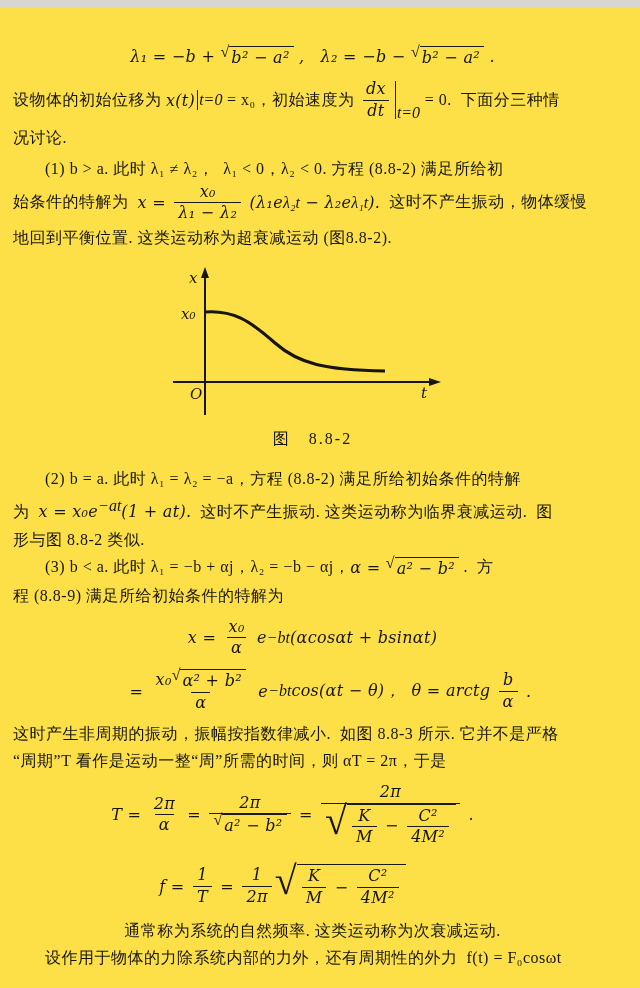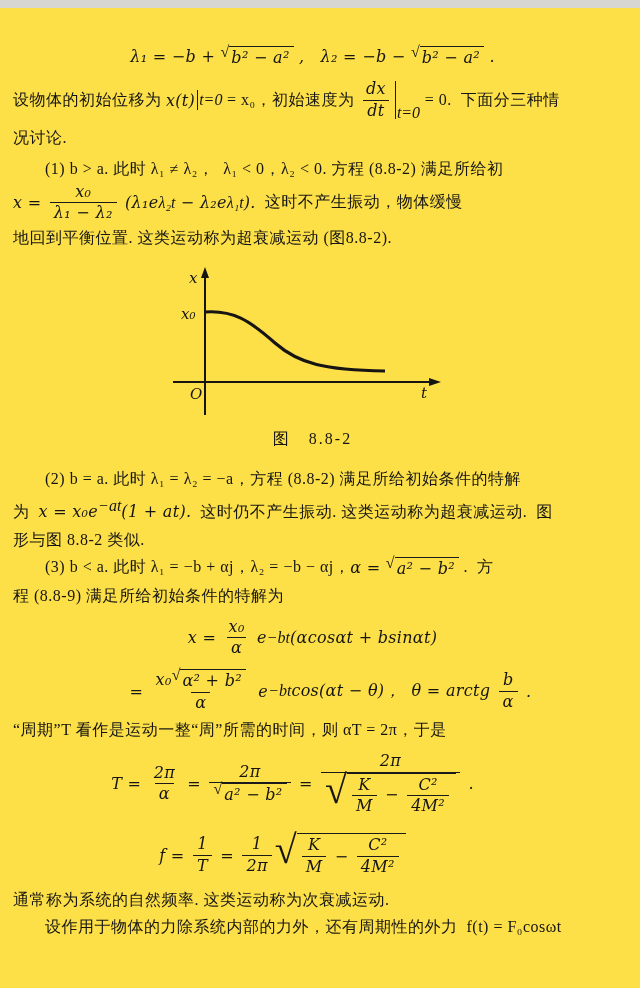--- a/index.html
+++ b/index.html
@@ -76,20 +76,21 @@
         </span>
       </span>
       <span class="vbar vbar-tall"></span>
       <sub style="align-self:flex-end;">t=0</sub>
     <span class="t"> = 0.  下面分三种情</span>
   </div>
   <div class="line t">况讨论.</div>
 
   <div class="line t indent" style="margin-top:4px;">(1) b &gt; a. 此时 λ₁ ≠ λ₂，  λ₁ &lt; 0，λ₂ &lt; 0. 方程 (8.8-2) 满足所给初</div>
   <div class="tall">
+    <span class="t">始条件的特解为  </span>
       <span class="m">x = </span>
     <span class="frac">
         <span class="num">
           <span class="m">x₀</span>
         </span>
         <span class="den">
           <span class="m">λ₁ − λ₂</span>
         </span>
       </span>
     <span class="m"> (λ₁e</span>
@@ -114,21 +115,21 @@
 
       <text x="56" y="18" class="svgtext">x</text>
       <text x="48" y="54" class="svgtext">x₀</text>
       <text x="57" y="134" class="svgtext">O</text>
       <text x="288" y="133" class="svgtext">t</text>
     </svg>
     <div class="fig-caption t">图　8.8-2</div>
   </div>
 
   <div class="line t indent" style="margin-top:14px;">(2) b = a. 此时 λ₁ = λ₂ = −a，方程 (8.8-2) 满足所给初始条件的特解</div>
-  <div class="line"><span class="t">为  </span><span class="m">x = x₀e</span><sup>−at</sup><span class="m">(1 + at).</span><span class="t">  这时仍不产生振动. 这类运动称为超衰减运动.  图</span></div>
+  <div class="line"><span class="t">为  </span><span class="m">x = x₀e</span><sup>−at</sup><span class="m">(1 + at).</span><span class="t">  这时不产生振动. 这类运动称为临界衰减运动.  图</span></div>
   <div class="line t">形与图 8.8-2 类似.</div>
 
   <div class="tall indent" style="min-height:29px;">
     <span class="t">(3) b &lt; a. 此时 λ₁ = −b + αj，λ₂ = −b − αj，</span>
       <span class="m">α = </span>
     <span class="sqrt">
         <span class="rad">√</span>
         <span class="body">
           <span class="m">a² − b²</span>
         </span>
@@ -174,20 +175,21 @@
         <span class="num">
           <span class="m">b</span>
         </span>
         <span class="den">
           <span class="m">α</span>
         </span>
       </span>
     <span class="m"> .</span>
   </div>
 
+  <div class="line t" style="margin-top:6px;">这时产生非周期的振动，振幅按指数律减小.  如图 8.8-3 所示. 它并不是严格</div>
   <div class="line t">“周期”T 看作是运动一整“周”所需的时间，则 αT = 2π，于是</div>
 
   <div class="eq" style="margin:8px 40px 0 0;">
     <span class="m">T = </span>
     <span class="frac">
         <span class="num">
           <span class="m">2π</span>
         </span>
         <span class="den">
           <span class="m">α</span>
@@ -276,16 +278,16 @@
               <span class="m">C²</span>
             </span>
             <span class="den">
               <span class="m">4M²</span>
             </span>
           </span>
     </span>
       </span>
   </div>
 
-  <div class="line t" style="margin-top:8px;">通常称为系统的自然频率. 这类运动称为次衰减运动.</div>
+  <div class="line t" style="margin-top:8px;text-align:center;">通常称为系统的自然频率. 这类运动称为次衰减运动.</div>
   <div class="line t indent">设作用于物体的力除系统内部的力外，还有周期性的外力  f(t) = F₀cosωt</div>
 
 </div>
 
 </body></html>

